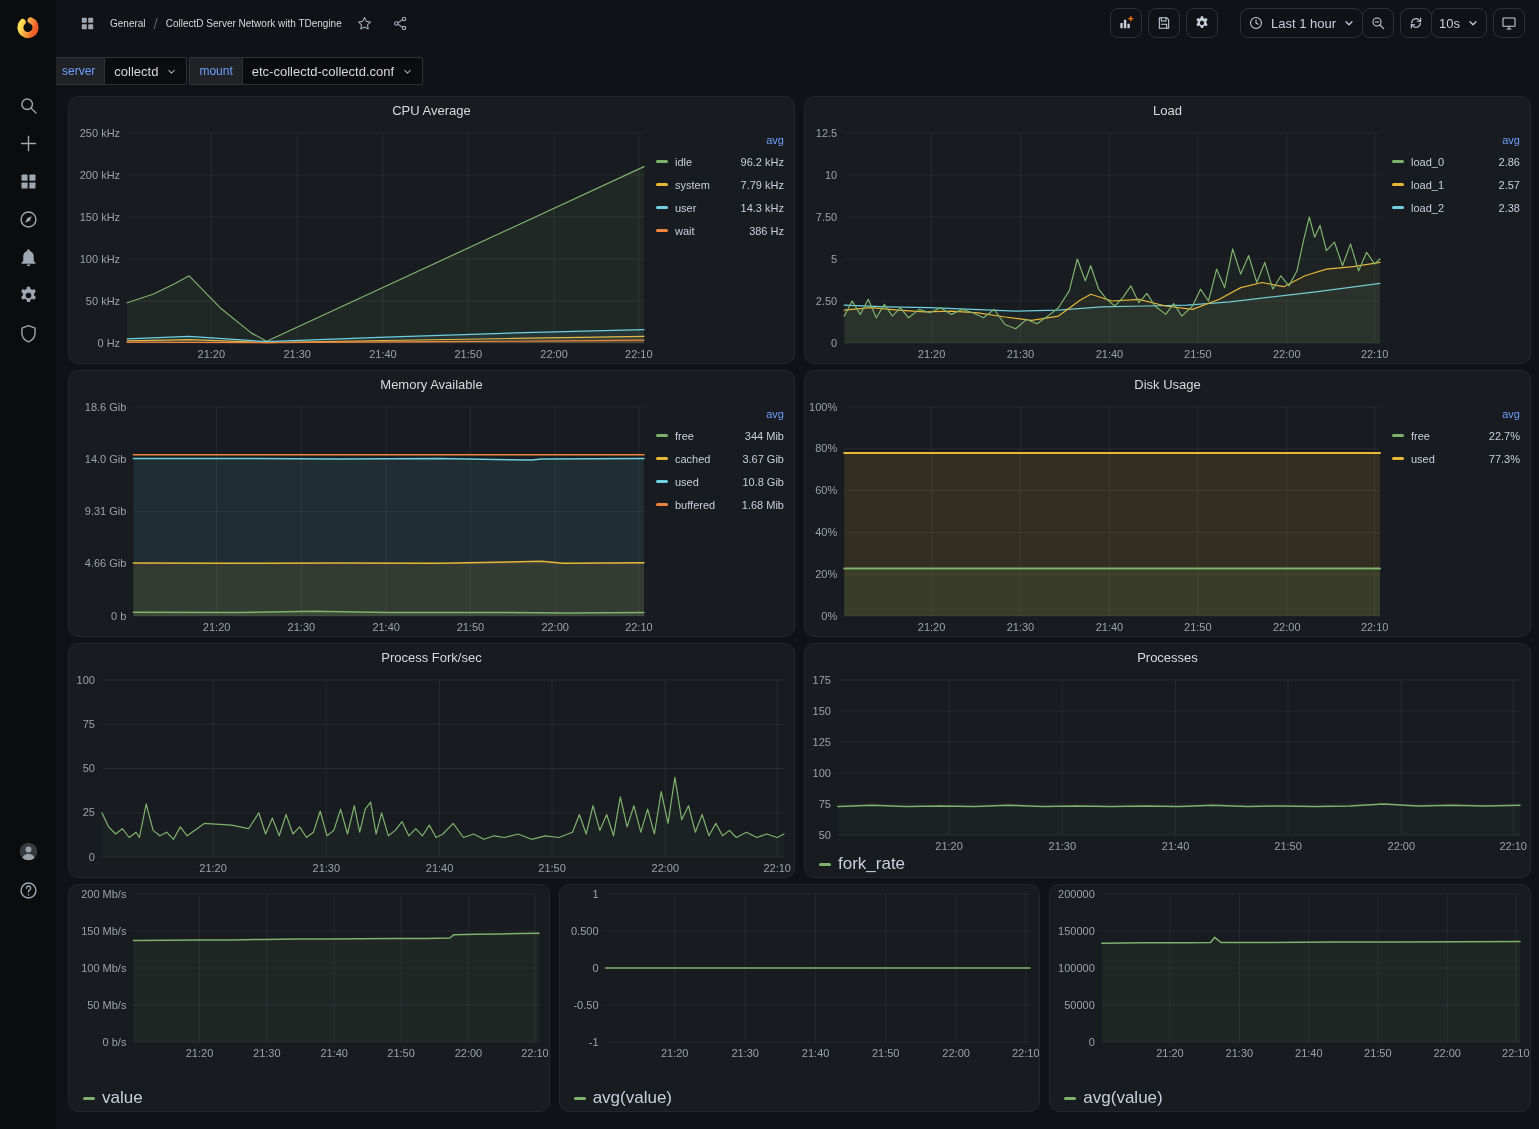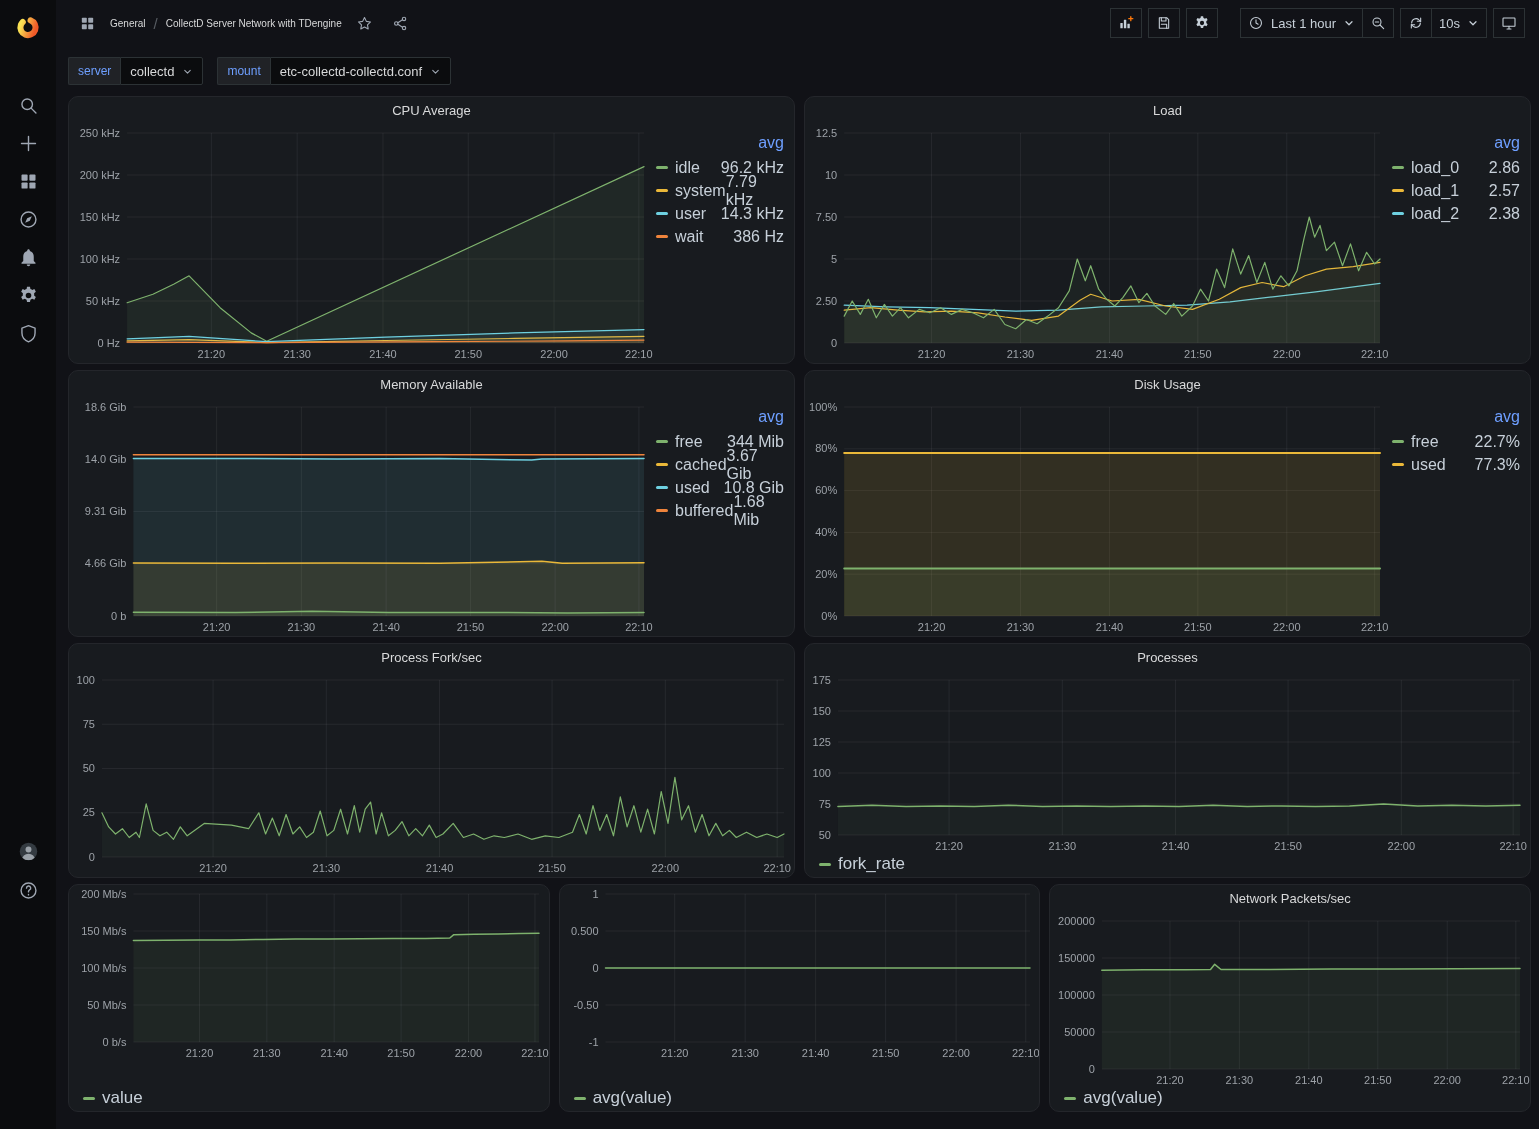--- a/index.html
+++ b/index.html
@@ -16,44 +16,44 @@
   .sidebar .avatar{position:absolute;top:832px;left:15px}
   .sidebar .help{position:absolute;top:871px;left:15px}
 
   
   .navbar{position:absolute;left:56px;right:0;top:0;height:46px;display:flex;align-items:center;justify-content:space-between;padding:0 14px 0 18px}
   .nav-left{display:flex;align-items:center;gap:10px}
   .nav-left .icon-btn svg{width:17px;height:17px}
   .crumb{font-size:10px;color:#d8d9da;cursor:pointer}
   .crumb-sep{font-size:15px;color:#585d63;margin:0 -2px}
   .nav-right{display:flex;align-items:center;gap:6px}
-  .navbtn{height:30px;min-width:32px;display:flex;align-items:center;justify-content:center;gap:7px;background:#111217;border:1px solid #2c3235;border-radius:0;color:#c7d0d9;font-size:13px;cursor:pointer;padding:0 7px;font-family:inherit}
+  .navbtn{height:30px;min-width:32px;display:flex;align-items:center;justify-content:center;gap:7px;background:#111217;border:1px solid #2c3235;border-radius:8px;color:#c7d0d9;font-size:13px;cursor:pointer;padding:0 7px;font-family:inherit}
   .navbtn svg{width:16px;height:16px}
   .navbtn .caret svg{width:12px;height:12px}
   .group{display:flex}
   .group .navbtn+.navbtn{margin-left:-1px}
   .nav-gap{width:10px}
 
   
-  .submenu{position:absolute;left:68px;top:57px;display:flex;gap:14px}
+  .submenu{position:absolute;left:52px;top:57px;display:flex;gap:2px}
   .var-group{display:flex;height:28px}
   .var-label{display:flex;align-items:center;padding:0 9px;background:#202226;color:#6e9fff;font-size:12px;border-radius:2px 0 0 2px;border:1px solid #2c3235;border-right:none}
   .var-value{display:flex;align-items:center;gap:8px;padding:12px 9px;background:#0b0c0e;border:1px solid #2c3235;border-radius:0 2px 2px 0;color:#d8d9da;font-size:13px;cursor:pointer}
   .var-value .caret{color:#9fa7b3}
   .caret svg{width:11px;height:11px}
 
   
   .dashboard{position:absolute;left:68px;top:96px;width:1463px;display:grid;grid-template-columns:repeat(6,1fr);grid-template-rows:268px 267px 235px 228px;column-gap:9px;row-gap:6px}
   .panel{background:#181b1f;border:1px solid #24262b;border-radius:10px;display:flex;flex-direction:column;overflow:hidden}
   .panel-title{height:27px;flex:none;display:flex;align-items:center;justify-content:center;font-size:13px;font-weight:500;color:#d8d9da;cursor:pointer}
   .panel-body{flex:1;display:flex;min-height:0}
   .chart{flex:1;min-width:0}
   .chart svg text{fill:#9da2a8;font-size:11px;font-family:"Liberation Sans","DejaVu Sans",sans-serif}
 
-  .legend-right{width:140px;flex:none;padding:10px 10px 0 2px;font-size:16px}
+  .legend-right{width:140px;flex:none;padding:10px 10px 0 2px;font-size:11px}
   .legend-header{text-align:right;color:#6e9fff;margin-bottom:4px}
   .lrow{display:flex;align-items:center;height:23px;cursor:pointer}
   .dash{width:12px;height:3px;border-radius:2px;margin-right:7px;flex:none;display:inline-block}
   .lname{color:#c7d0d9}
   .lval{margin-left:auto;color:#c7d0d9}
   .legend-bottom{flex:none;display:flex;gap:16px;padding:0 0 4px 14px;font-size:17px}
   .legend-bottom .lrow{height:18px}
 </style>
 </head>
 <body>
@@ -644,21 +644,20 @@
         </div>
       </div>
       <footer class="legend-bottom">
         <span class="lrow">
           <i class="dash" style="background:#7eb26d"></i>
           <span class="lname">avg(value)</span>
         </span>
       </footer>
     </section>
     <section class="panel" style="grid-column: span 2;">
-      <h2 class="panel-title">Network Packets/sec</h2>
       <div class="panel-body">
         <div class="chart">
           <svg width="480" height="177">
             <line x1="119.9666" y1="9" x2="119.9666" y2="157" stroke="rgba(204,204,220,0.08)"></line>
             <text x="119.9666" y="172" text-anchor="middle">21:20</text>
             <line x1="189.38780000000003" y1="9" x2="189.38780000000003" y2="157" stroke="rgba(204,204,220,0.08)"></line>
             <text x="189.38780000000003" y="172" text-anchor="middle">21:30</text>
             <line x1="258.80899999999997" y1="9" x2="258.80899999999997" y2="157" stroke="rgba(204,204,220,0.08)"></line>
             <text x="258.80899999999997" y="172" text-anchor="middle">21:40</text>
             <line x1="327.812" y1="9" x2="327.812" y2="157" stroke="rgba(204,204,220,0.08)"></line>

